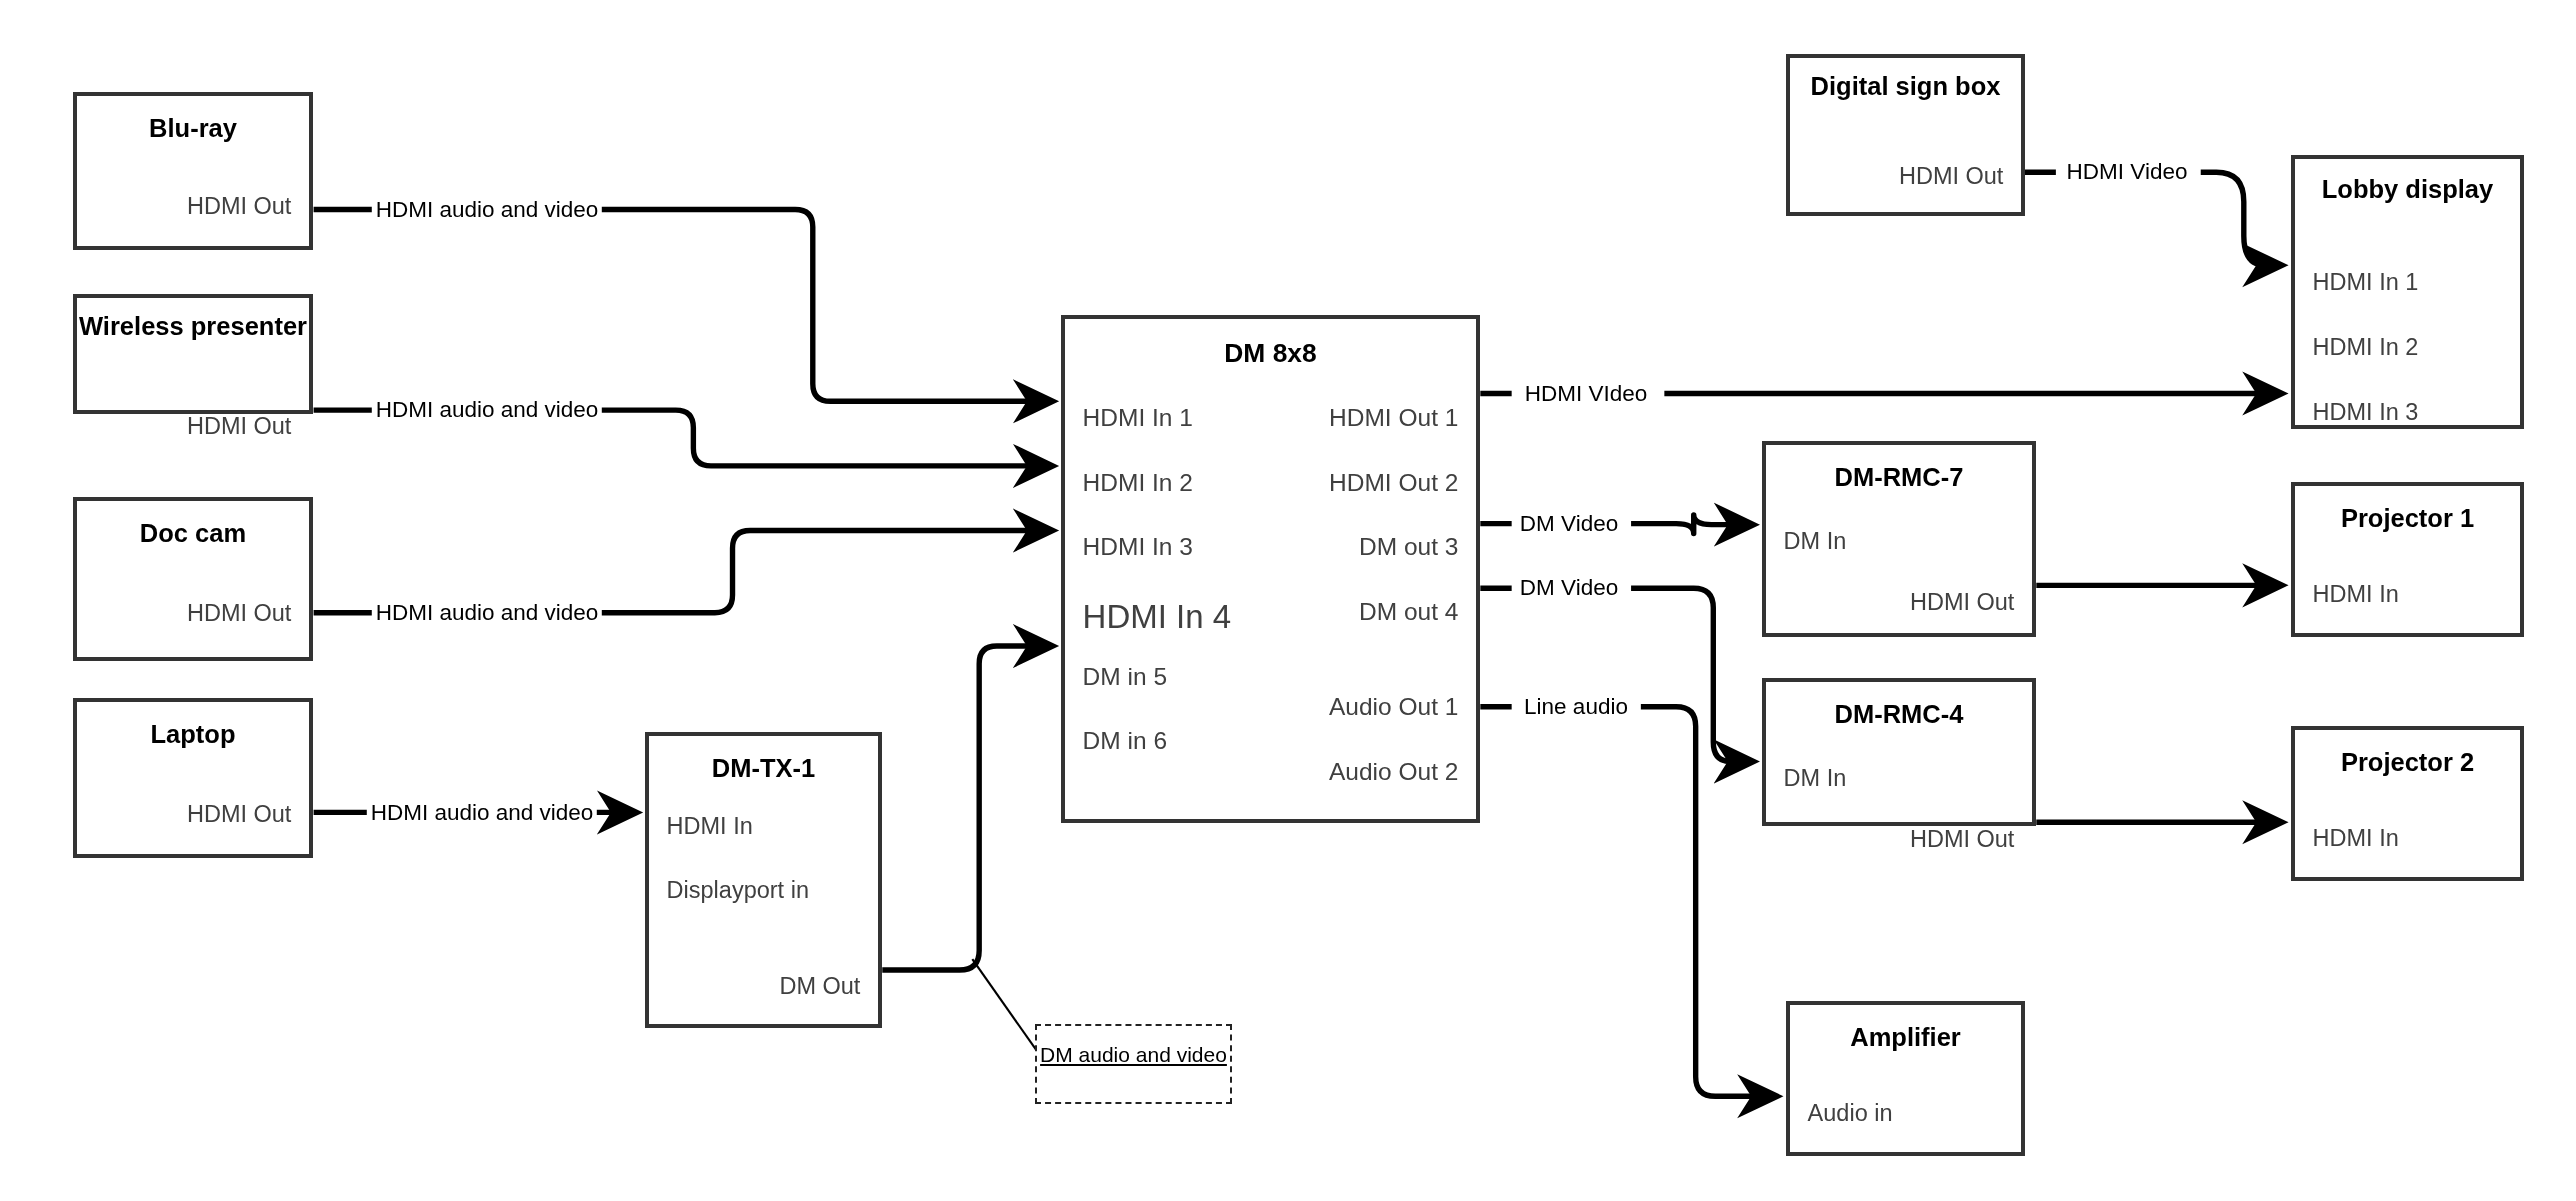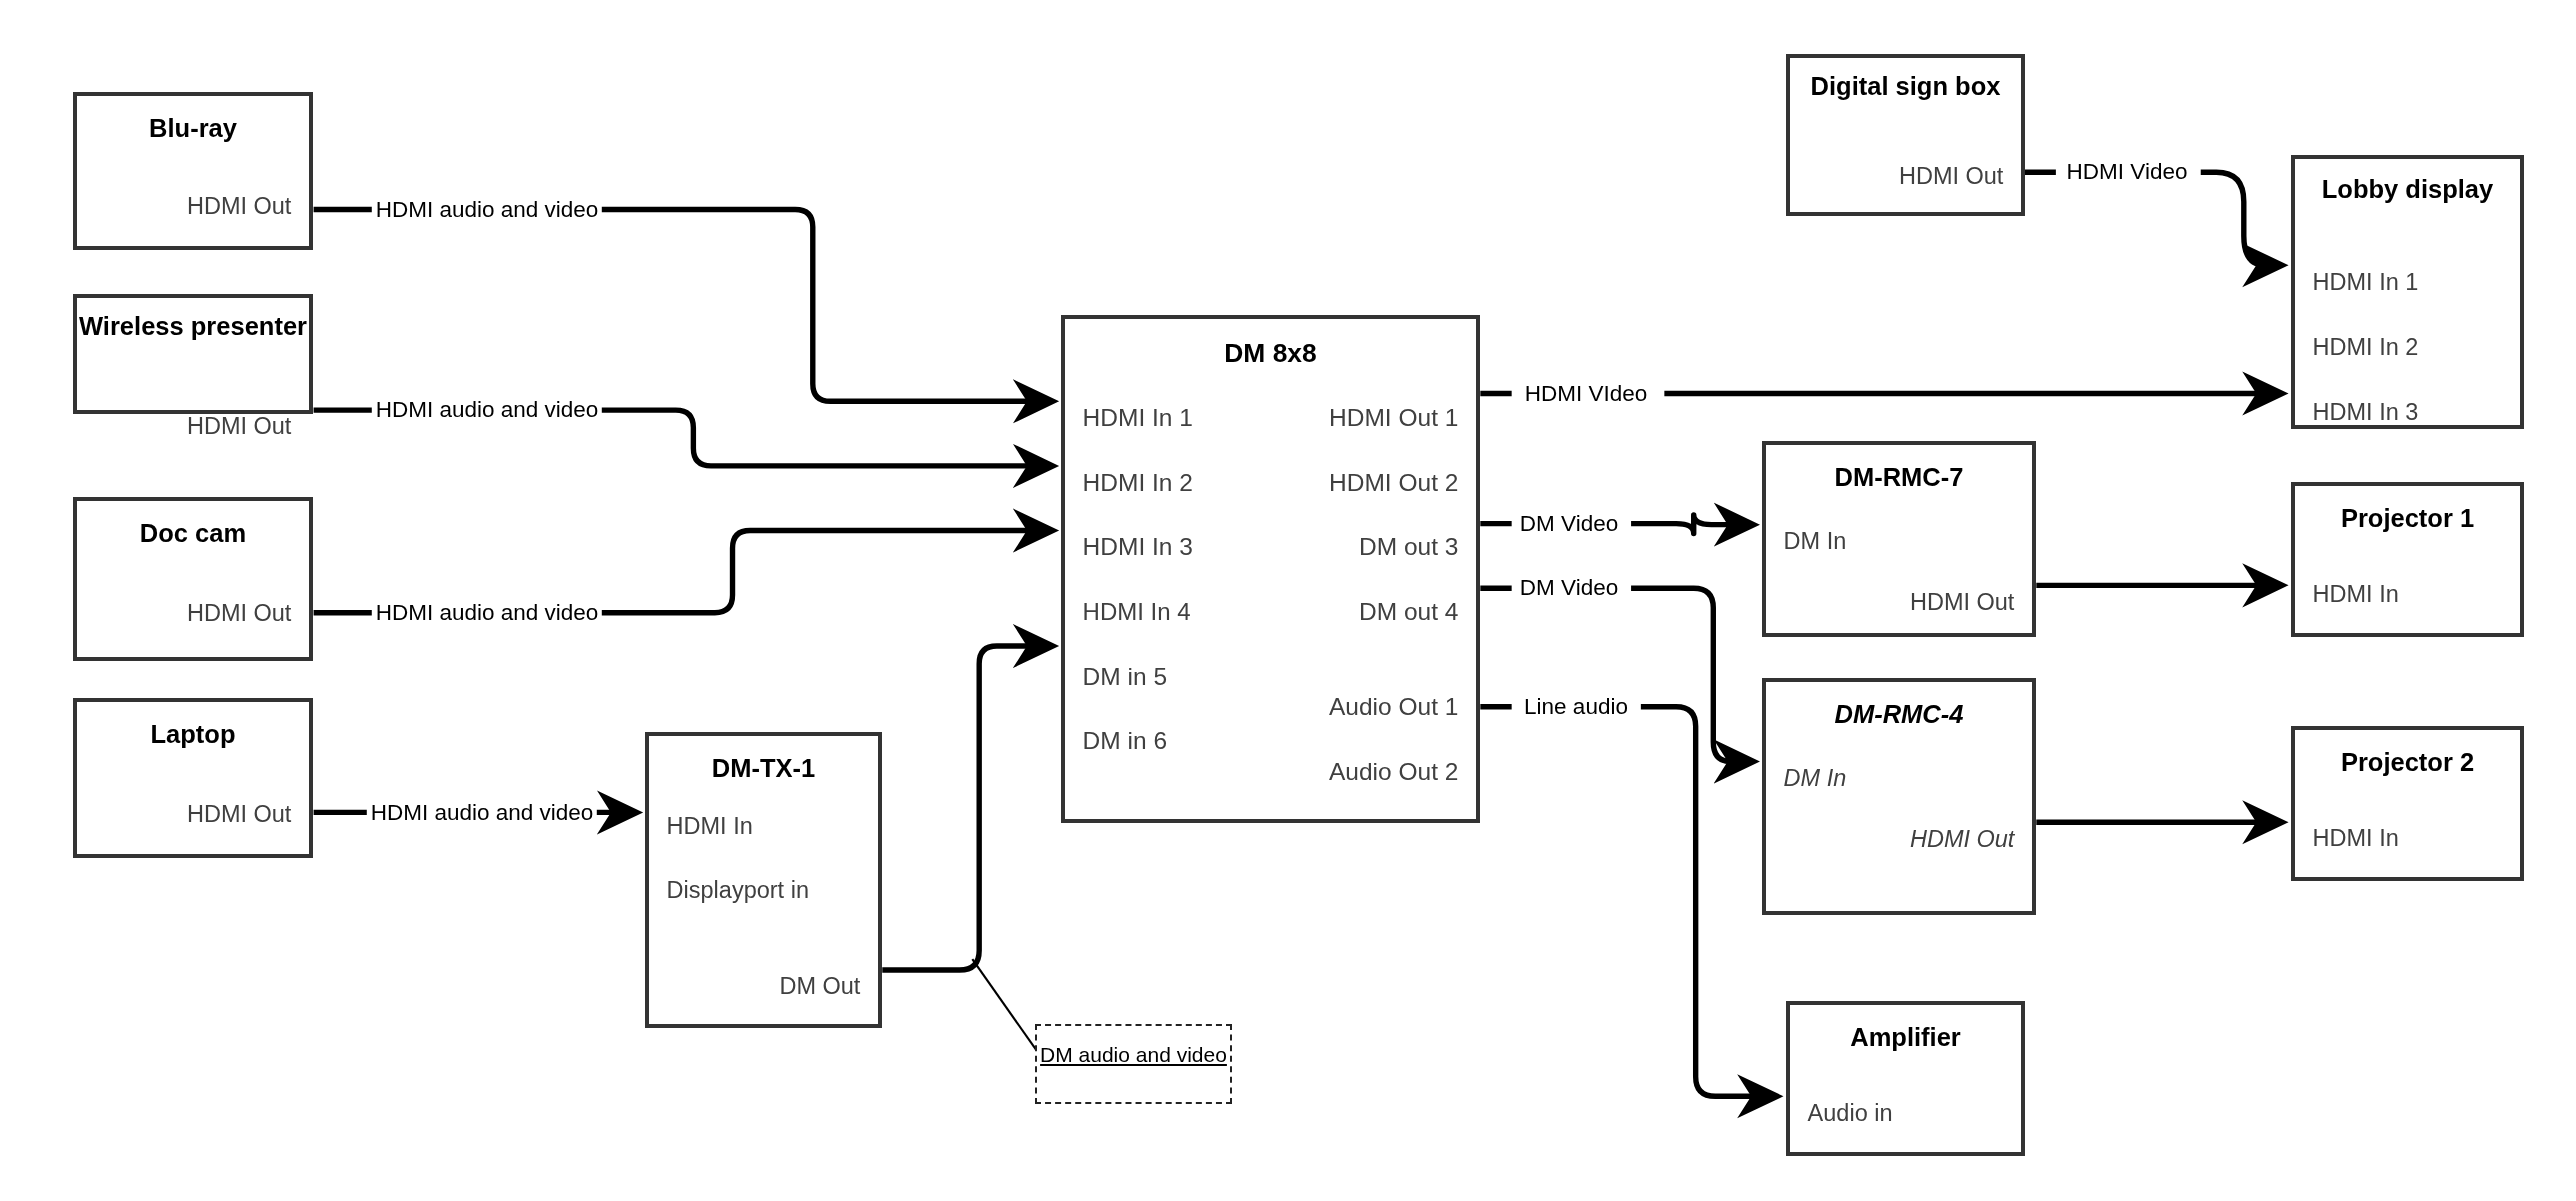--- a/index.html
+++ b/index.html
@@ -78,21 +78,21 @@
         <div class="ttl" style="top: 17.6px; font-size: 25.5px;">DM-TX-1</div>
         <div class="port l" style="top: 78px; font-size: 23.5px;">HDMI In</div>
         <div class="port l" style="top: 142px; font-size: 23.5px;">Displayport in</div>
         <div class="port r" style="top: 238px; font-size: 23.5px; margin-left: 32px;">DM Out</div>
       </div>
       <div class="node" style="left: 1061px; top: 315px; width: 419px; height: 508px; border-color: rgb(51, 51, 51);">
         <div class="ttl" style="top: 19.6px; font-size: 26.4px;">DM 8x8</div>
         <div class="port l" style="top: 86px; font-size: 24.5px;">HDMI In 1</div>
         <div class="port l" style="top: 151px; font-size: 24.5px;">HDMI In 2</div>
         <div class="port l" style="top: 215px; font-size: 24.5px;">HDMI In 3</div>
-        <div class="port l" style="top: 280px; font-size: 24px; text-align: center;">HDMI In 4</div>
+        <div class="port l" style="top: 280px; font-size: 33px; text-align: center;">HDMI In 4</div>
         <div class="port l" style="top: 345px; font-size: 24.5px;">DM in 5</div>
         <div class="port l" style="top: 409px; font-size: 24.5px;">DM in 6</div>
         <div class="port r" style="top: 86px; font-size: 24.5px;">HDMI Out 1</div>
         <div class="port r" style="top: 151px; font-size: 24.5px;">HDMI Out 2</div>
         <div class="port r" style="top: 215px; font-size: 24.5px;">DM out 3</div>
         <div class="port r" style="top: 280px; font-size: 24.5px;">DM out 4</div>
         <div class="port r" style="top: 375px; font-size: 24.5px;">Audio Out 1</div>
         <div class="port r" style="top: 440px; font-size: 24.5px;">Audio Out 2</div>
       </div>
       <div class="node" style="left: 1786px; top: 54px; width: 239px; height: 162px; border-color: rgb(51, 51, 51);">
@@ -103,21 +103,21 @@
         <div class="ttl" style="top: 15.7px; font-size: 25.5px;">Lobby display</div>
         <div class="port l" style="top: 111px; font-size: 23.5px;">HDMI In 1</div>
         <div class="port l" style="top: 176px; font-size: 23.5px;">HDMI In 2</div>
         <div class="port l" style="top: 241px; font-size: 23.5px;">HDMI In 3</div>
       </div>
       <div class="node" style="left: 1762px; top: 441px; width: 274px; height: 196px; border-color: rgb(51, 51, 51);">
         <div class="ttl" style="top: 17.6px; font-size: 25.5px;">DM-RMC-7</div>
         <div class="port l" style="top: 84px; font-size: 23.5px;">DM In</div>
         <div class="port r" style="top: 145px; font-size: 23.5px;">HDMI Out</div>
       </div>
-      <div class="node" style="left: 1762px; top: 678px; width: 274px; height: 237px; border-color: rgb(51, 51, 51); font-style: italic;">
+      <div class="node" style="left: 1762px; top: 678px; width: 274px; height: 148px; border-color: rgb(51, 51, 51);">
         <div class="ttl" style="top: 17.6px; font-size: 25.5px;">DM-RMC-4</div>
         <div class="port l" style="top: 84px; font-size: 23.5px;">DM In</div>
         <div class="port r" style="top: 145px; font-size: 23.5px;">HDMI Out</div>
       </div>
       <div class="node" style="left: 2291px; top: 482px; width: 233px; height: 155px; border-color: rgb(51, 51, 51);">
         <div class="ttl" style="top: 17.6px; font-size: 25.5px;">Projector 1</div>
         <div class="port l" style="top: 96px; font-size: 23.5px;">HDMI In</div>
       </div>
       <div class="node" style="left: 2291px; top: 726px; width: 233px; height: 155px; border-color: rgb(51, 51, 51);">
         <div class="ttl" style="top: 17.6px; font-size: 25.5px;">Projector 2</div>

